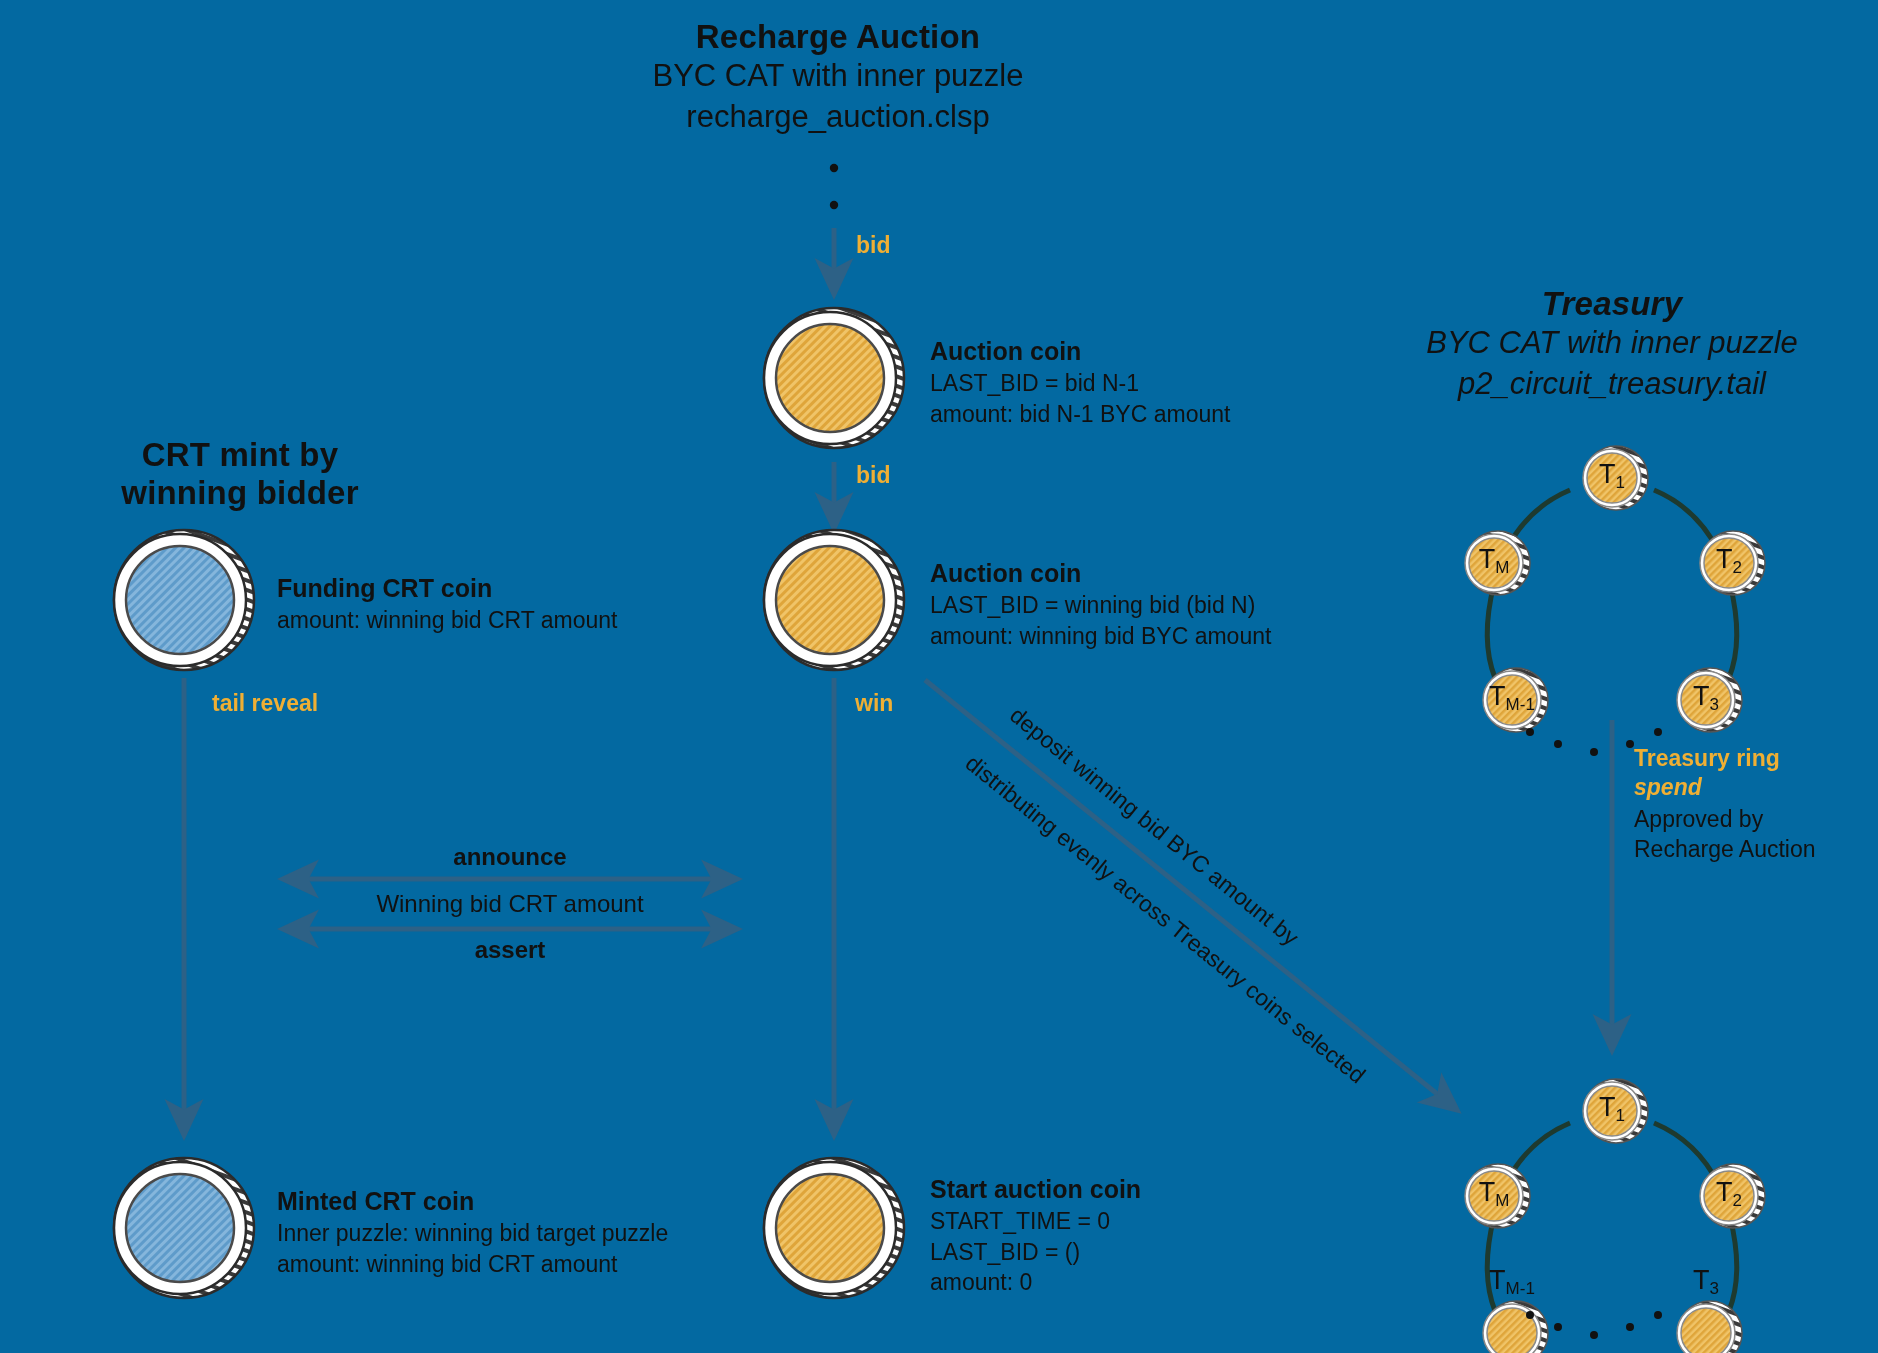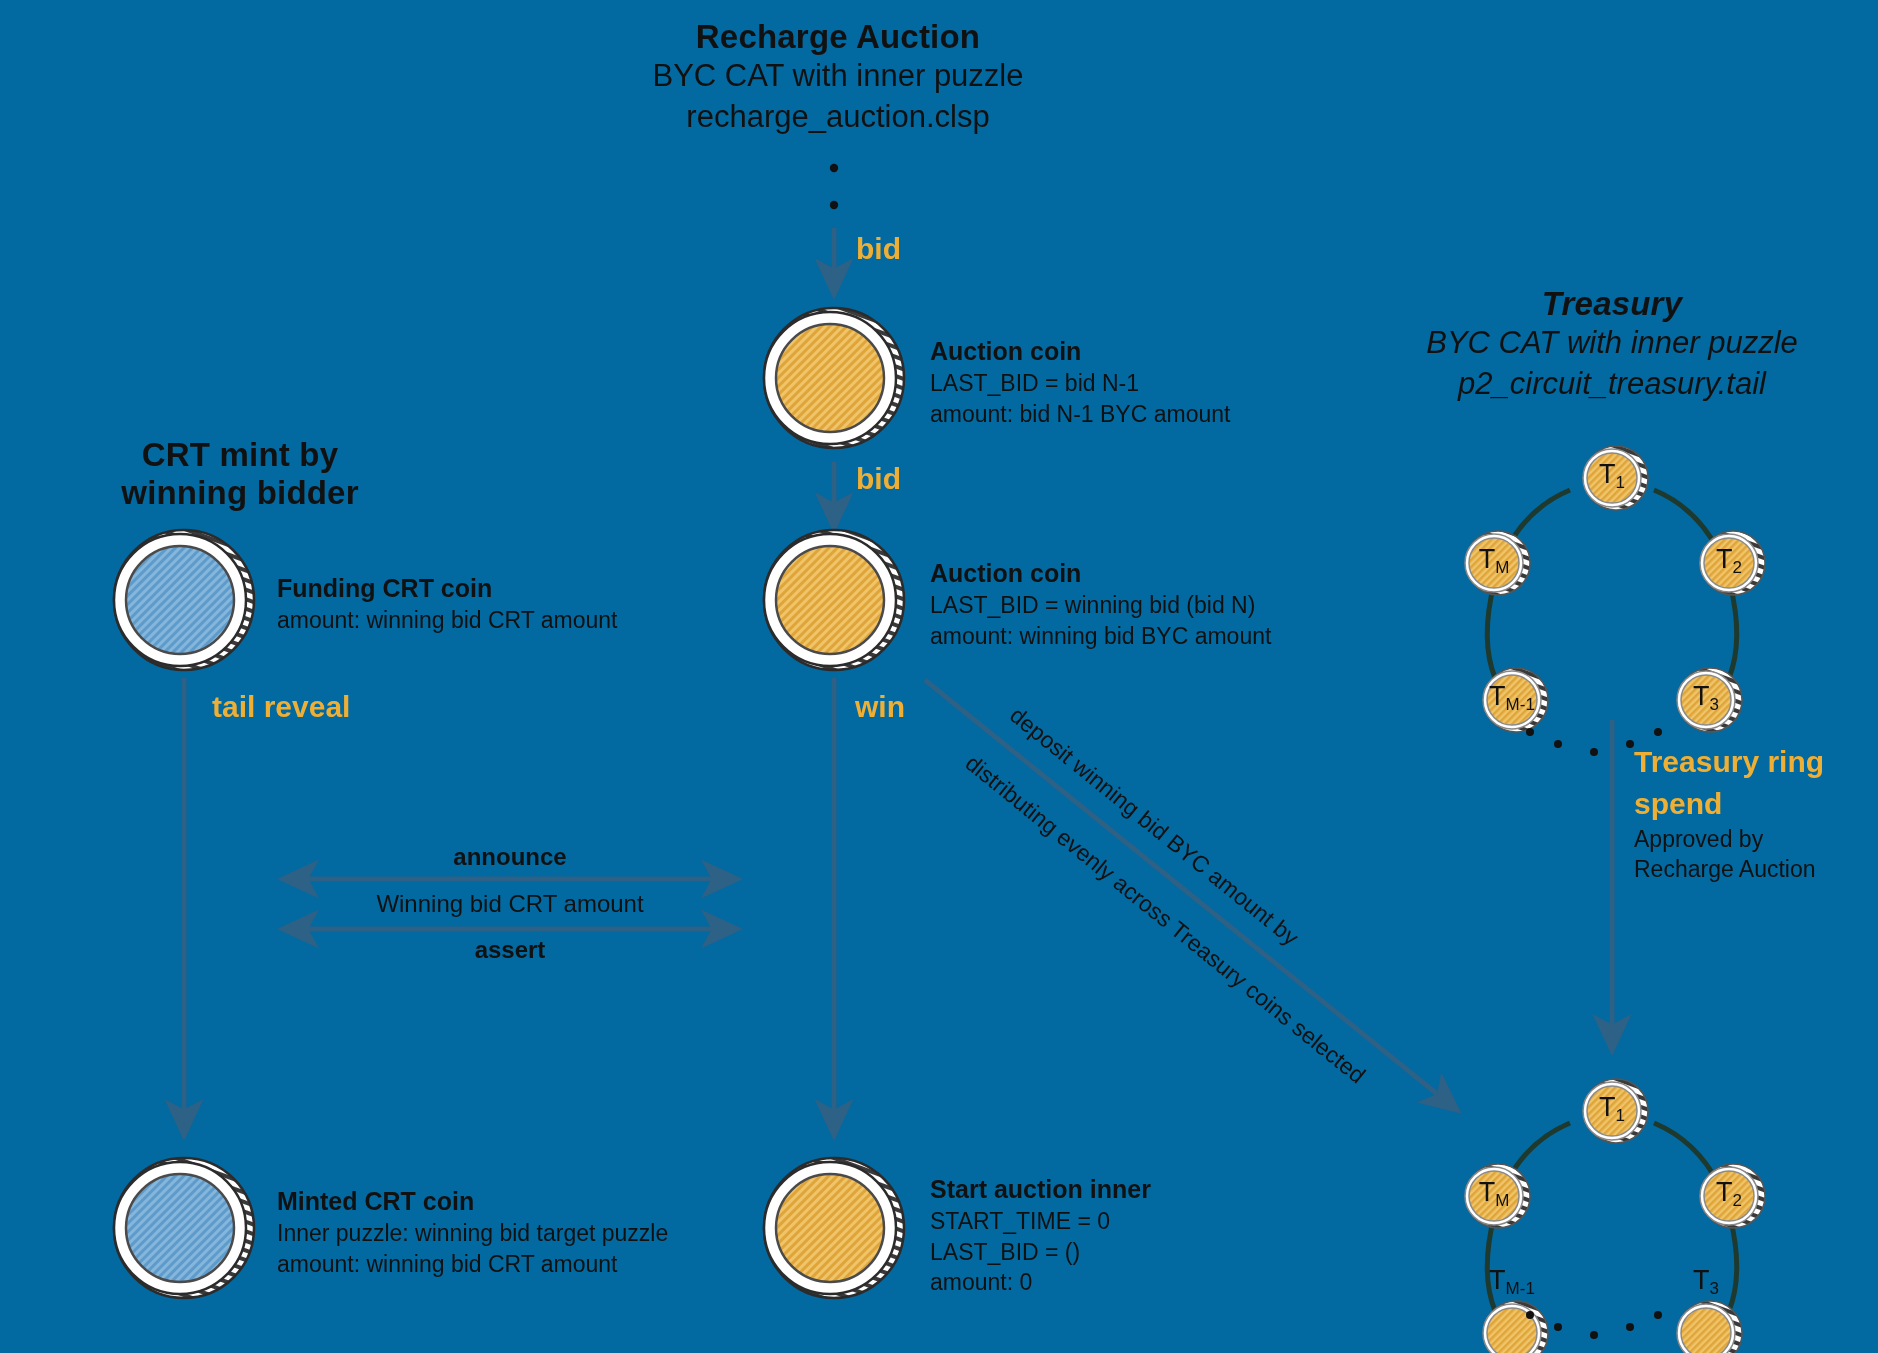--- a/index.html
+++ b/index.html
@@ -52,21 +52,21 @@
   .coin-label .lbl-line {
     font-size: 23px;
     font-weight: 400;
     color: #111;
     white-space: nowrap;
     display: block;
   }
 
   
   .edge-label {
-    font-size: 30px;
+    font-size: 23px;
     font-weight: 600;
     color: #EFAF34;
     white-space: nowrap;
   }
   .edge-sub {
     font-size: 23px;
     font-weight: 400;
     color: #111;
     white-space: nowrap;
     line-height: 1.3;
@@ -296,33 +296,33 @@
     <span class="lbl-line">amount: winning bid CRT amount</span>
   </div>
 
   <div class="abs coin-label" style="left:277px; top:1185px;">
     <span class="lbl-title">Minted CRT coin</span>
     <span class="lbl-line">Inner puzzle: winning bid target puzzle</span>
     <span class="lbl-line">amount: winning bid CRT amount</span>
   </div>
 
   <div class="abs coin-label" style="left:930px; top:1173px;">
-    <span class="lbl-title">Start auction inner</span>
+    <span class="lbl-title">Start auction coin</span>
     <span class="lbl-line">START_TIME = 0</span>
     <span class="lbl-line">LAST_BID = ()</span>
     <span class="lbl-line">amount: 0</span>
   </div>
 
   <div class="abs flow-label" style="left:283px; top:843px; width:454px;">announce</div>
   <div class="abs flow-label reg" style="left:283px; top:890px; width:454px;">Winning bid CRT amount</div>
   <div class="abs flow-label" style="left:283px; top:936px; width:454px;">assert</div>
 
   <div class="abs" style="left:1634px; top:745px;">
     <div class="edge-label">Treasury ring</div>
-    <div class="edge-label" style="margin-top:8px;">spend</div>
+    <div class="edge-label" style="margin-top:2px;font-style:italic;">spend</div>
     <div class="edge-sub" style="margin-top:4px;">Approved by</div>
     <div class="edge-sub">Recharge Auction</div>
   </div>
 
   <div class="abs diag-text" style="left:1005px; top:722px; transform: rotate(39deg) translateY(-26px);">deposit winning bid BYC amount by</div>
 
   <div class="abs diag-text" style="left:975px; top:752px; transform: rotate(39deg) translateY(-3px);">distributing evenly across Treasury coins selected</div>
 
   <div class="abs" style="left:1588px; top:459px; width:48px; text-align:center; font-size:27px; font-weight:500; color:#111;">
     <span>T</span><span style="font-size:17px; vertical-align:-5px;">1</span>

